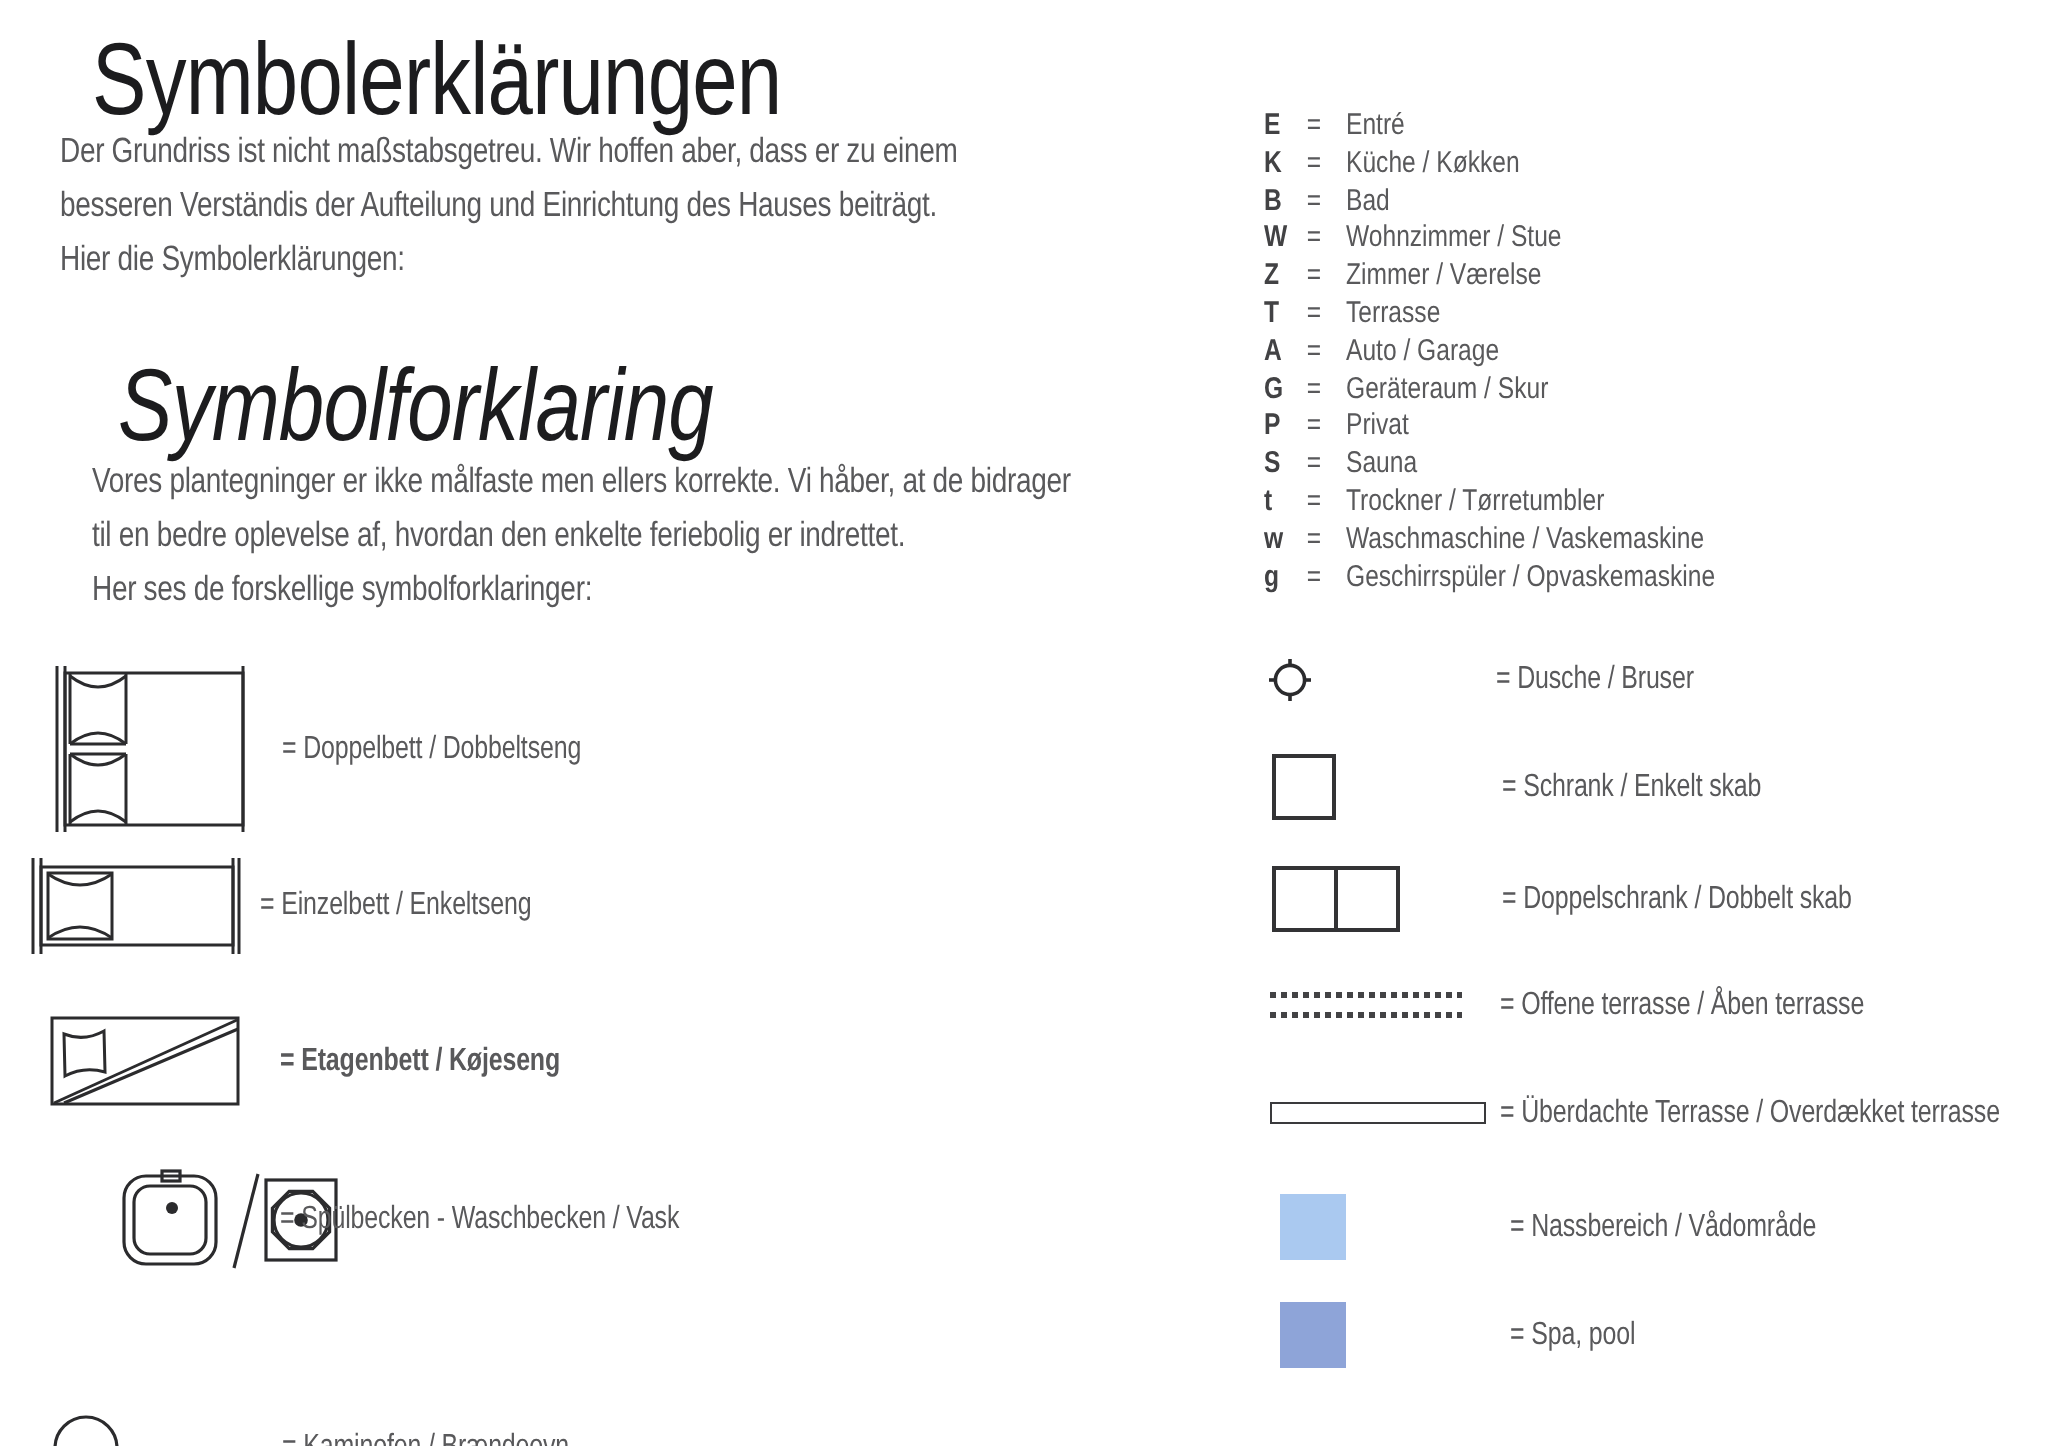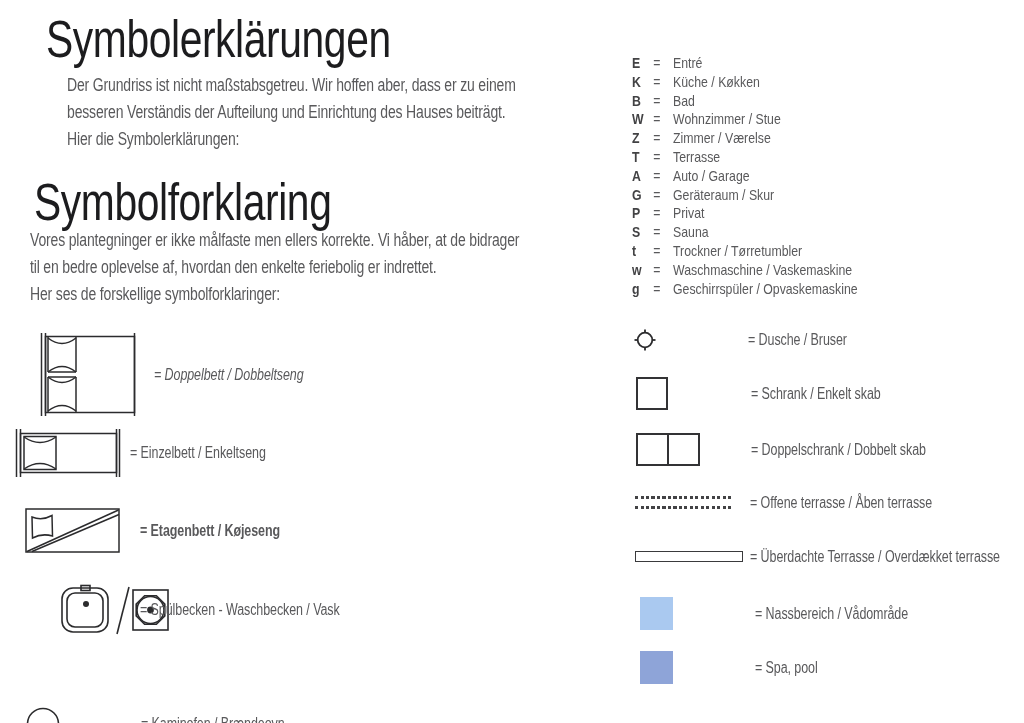--- a/index.html
+++ b/index.html
@@ -45,41 +45,41 @@
   .coverbar{width:106px;height:9px;border:1.5px solid #3a3a3c;background:#fff;}
   .swatch{width:33px;height:33px;}
 </style>
 </head>
 <body>
 
 <div class="abs" style="left:30px;top:0px;">
   <h1 class="title"><span class="cond">Symbolerklärungen</span></h1>
 </div>
 
-<div class="abs intro" style="left:30px;top:72px;margin-left:37px;">
+<div class="abs intro" style="left:30px;top:62px;">
   <div class="cond">
     <div>Der Grundriss ist nicht maßstabsgetreu. Wir hoffen aber, dass er zu einem</div>
     <div>besseren Verständis der Aufteilung und Einrichtung des Hauses beiträgt.</div>
     <div>Hier die Symbolerklärungen:</div>
   </div>
 </div>
 
-<div class="abs" style="left:18px;top:163px;">
+<div class="abs" style="left:43px;top:163px;font-style:italic;">
   <h1 class="title"><span class="cond">Symbolforklaring</span></h1>
 </div>
 
-<div class="abs intro" style="left:30px;top:227px;">
+<div class="abs intro" style="left:46px;top:227px;">
   <div class="cond">
     <div>Vores plantegninger er ikke målfaste men ellers korrekte. Vi håber, at de bidrager</div>
     <div>til en bedre oplevelse af, hvordan den enkelte feriebolig er indrettet.</div>
     <div>Her ses de forskellige symbolforklaringer:</div>
   </div>
 </div>
 
-<div class="symrow" style="left:39px;top:333px;height:83px;font-style:italic;">
+<div class="symrow" style="left:26px;top:333px;height:83px;">
   <svg width="101" height="83" viewBox="0 0 101 83" fill="none" stroke="#2b2b2d" stroke-width="1.5">
     <line x1="2.5" y1="0" x2="2.5" y2="83"></line>
     <line x1="6.5" y1="0" x2="6.5" y2="83"></line>
     <rect x="6.5" y="3.5" width="89" height="76"></rect>
     <line x1="95.5" y1="0" x2="95.5" y2="83"></line>
     <line x1="9" y1="4" x2="9" y2="39"></line>
       <line x1="37" y1="4" x2="37" y2="39"></line>
     <line x1="9" y1="39" x2="37" y2="39"></line>
     <path d="M9,5 Q23,16 37,5"></path>
       <path d="M9,39 Q23,28 37,39"></path>

